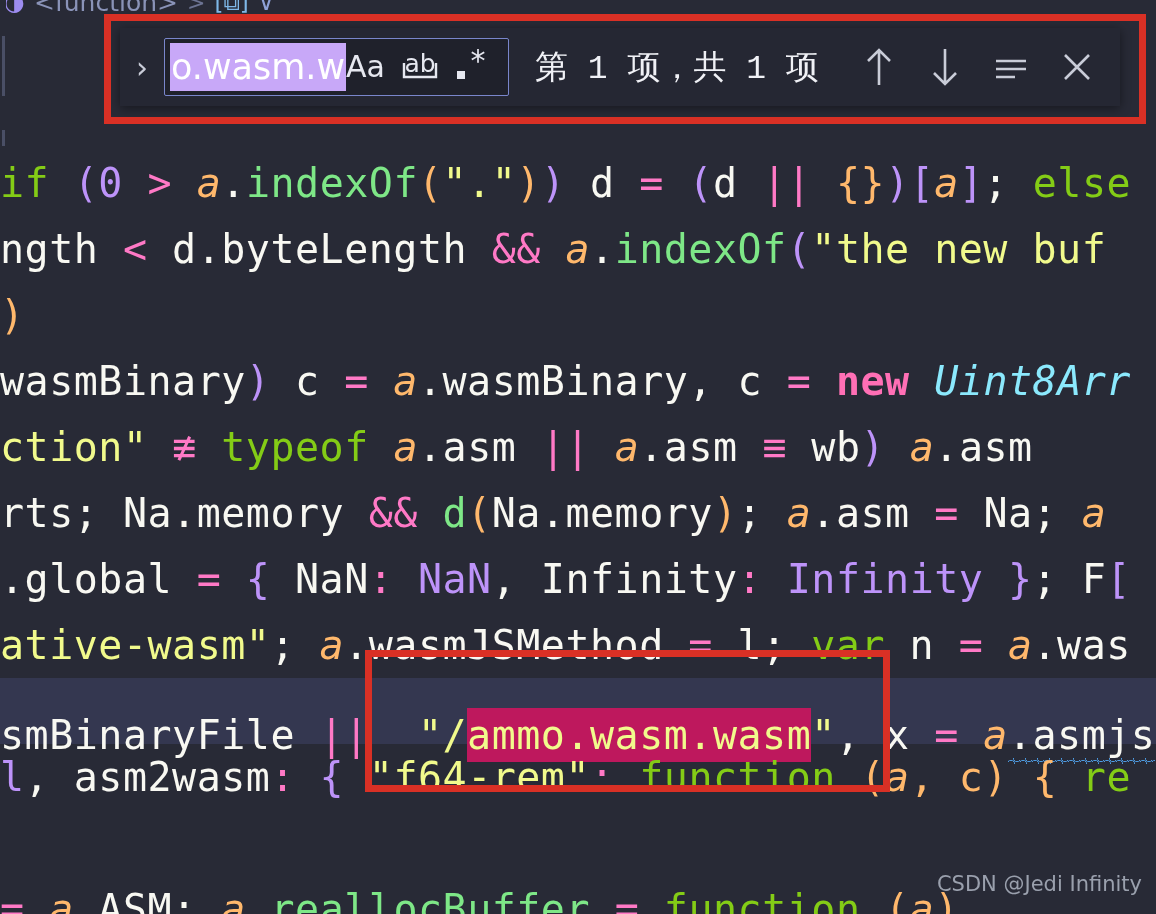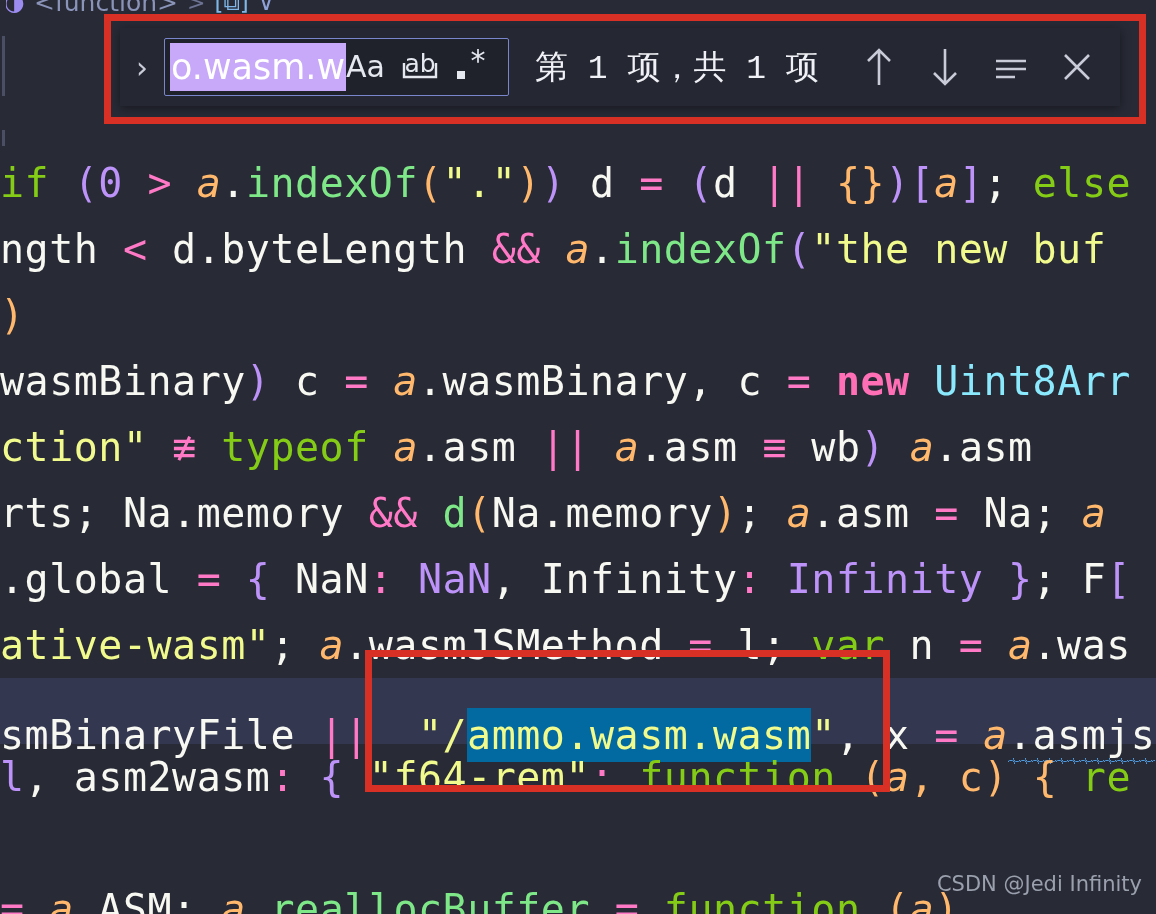--- a/index.html
+++ b/index.html
@@ -92,26 +92,26 @@
   .t-fn      { color: #7ee787; }
   .t-str     { color: #f1fa8c; }
   .t-num     { color: #bd93f9; }
   .t-const   { color: #bd93f9; }
   .t-punc    { color: #f8f8f2; }
   .t-paren   { color: #ffb86c; }
   .t-paren2  { color: #bd93f9; }
   .t-brace   { color: #ffb86c; }
   .t-brace2  { color: #bd93f9; }
   .t-op      { color: #ff79c6; }
-  .t-type    { color: #8be9fd; }
+  .t-type    { color: #8be9fd; font-style: italic; }
   .t-colon   { color: #ff79c6; }
 
   
   .match-current {
-    background: #0369a1;
+    background: #be185d;
     color: #f1fa8c;
     padding: 4px 0;
     margin-top: 25px;
   }
 
   
   .squiggle {
     position: relative;
     display: inline-block;
     margin-top: 24px;

